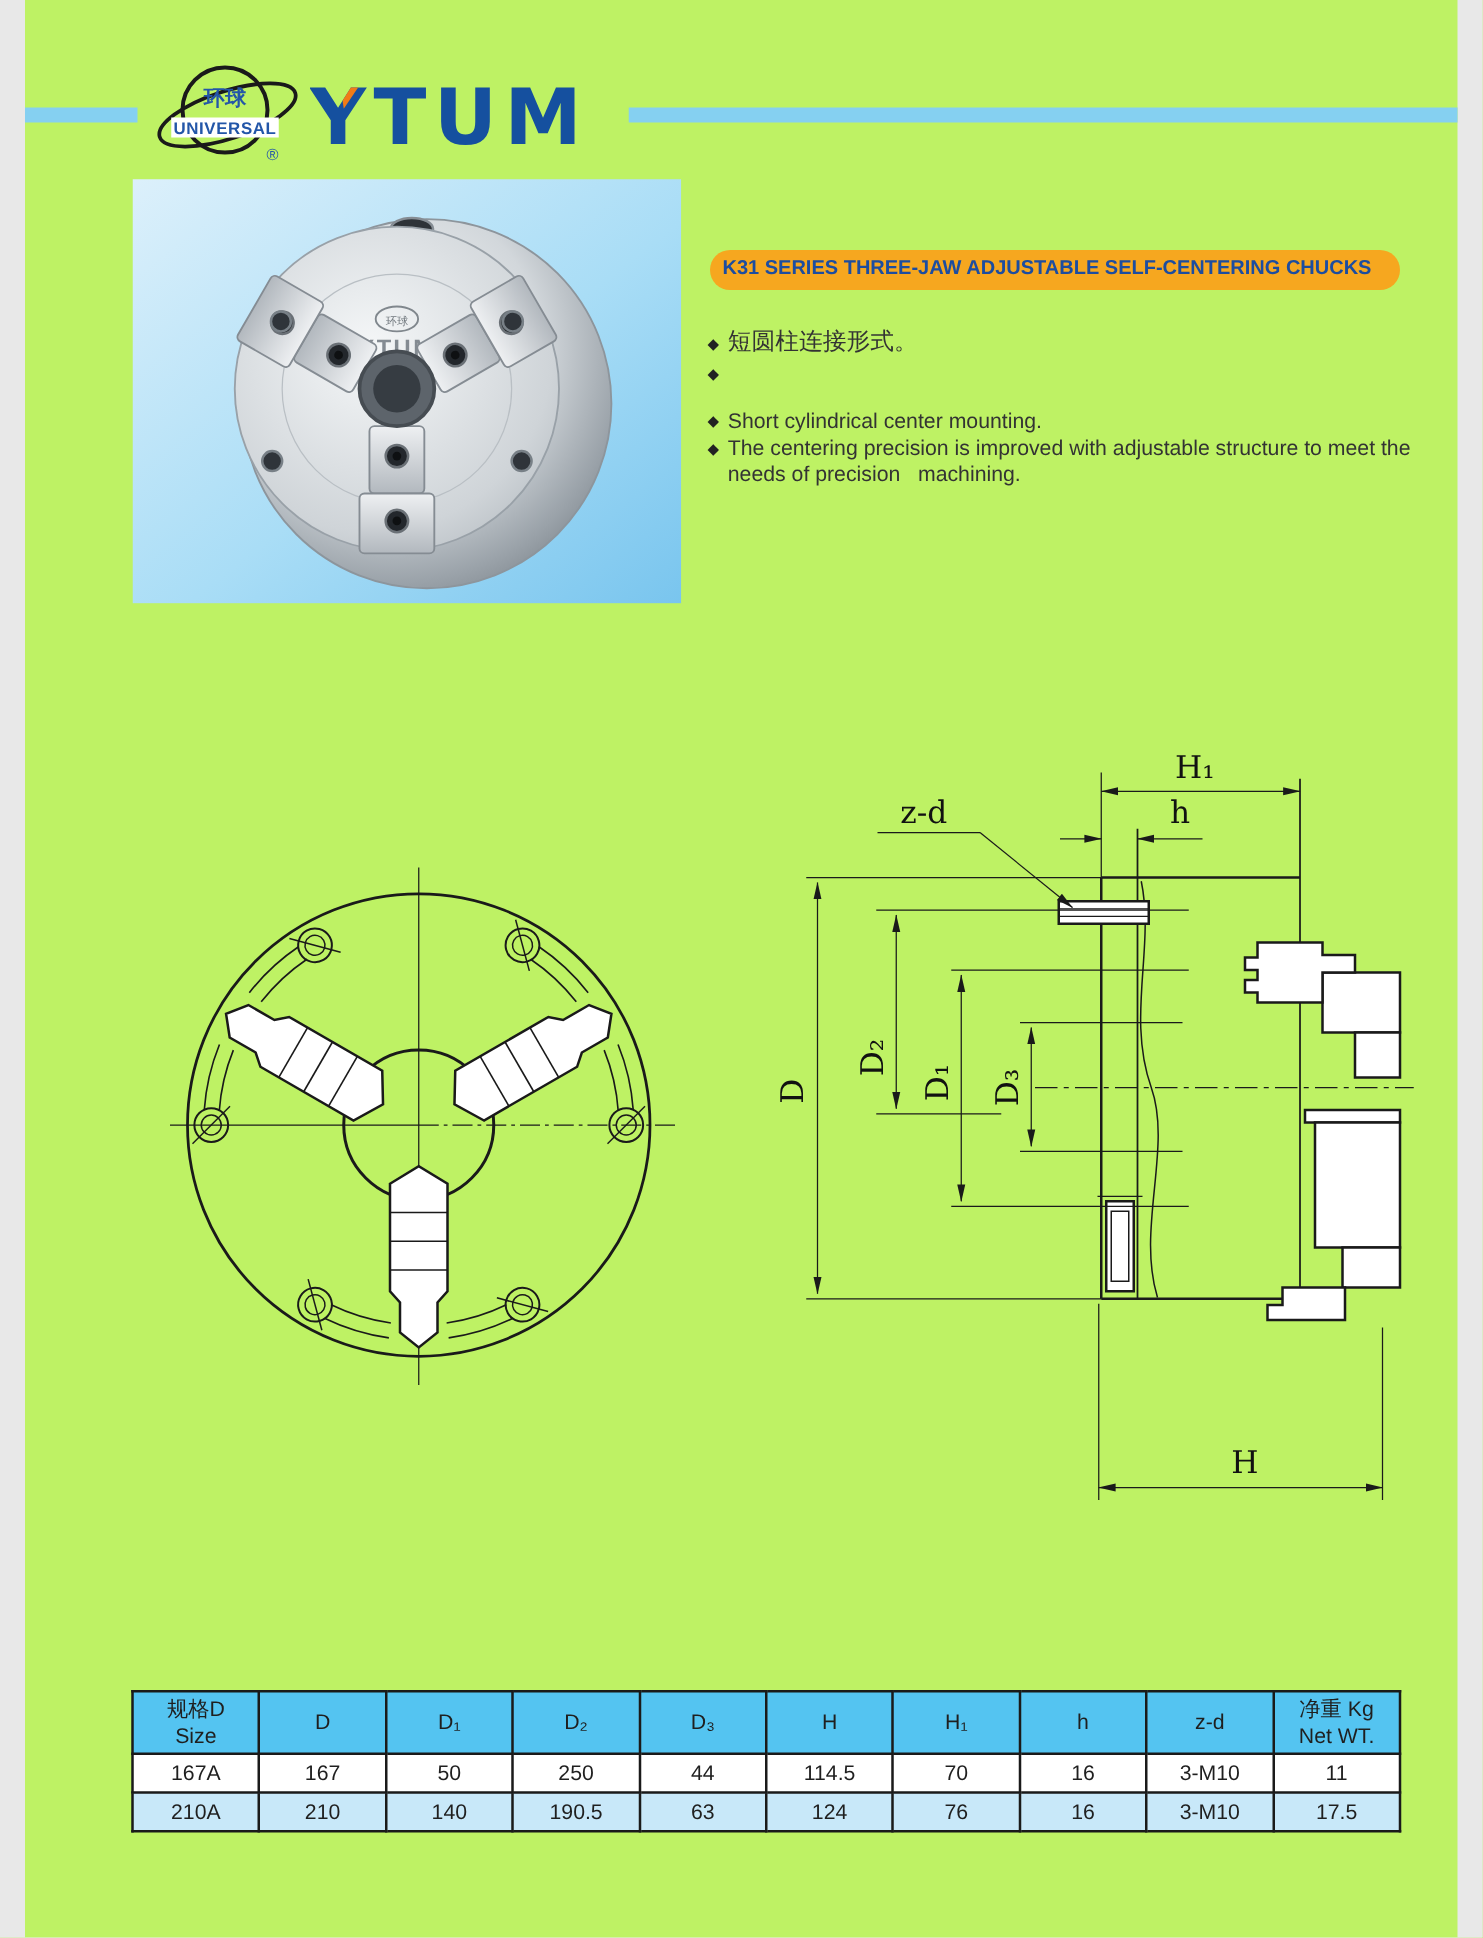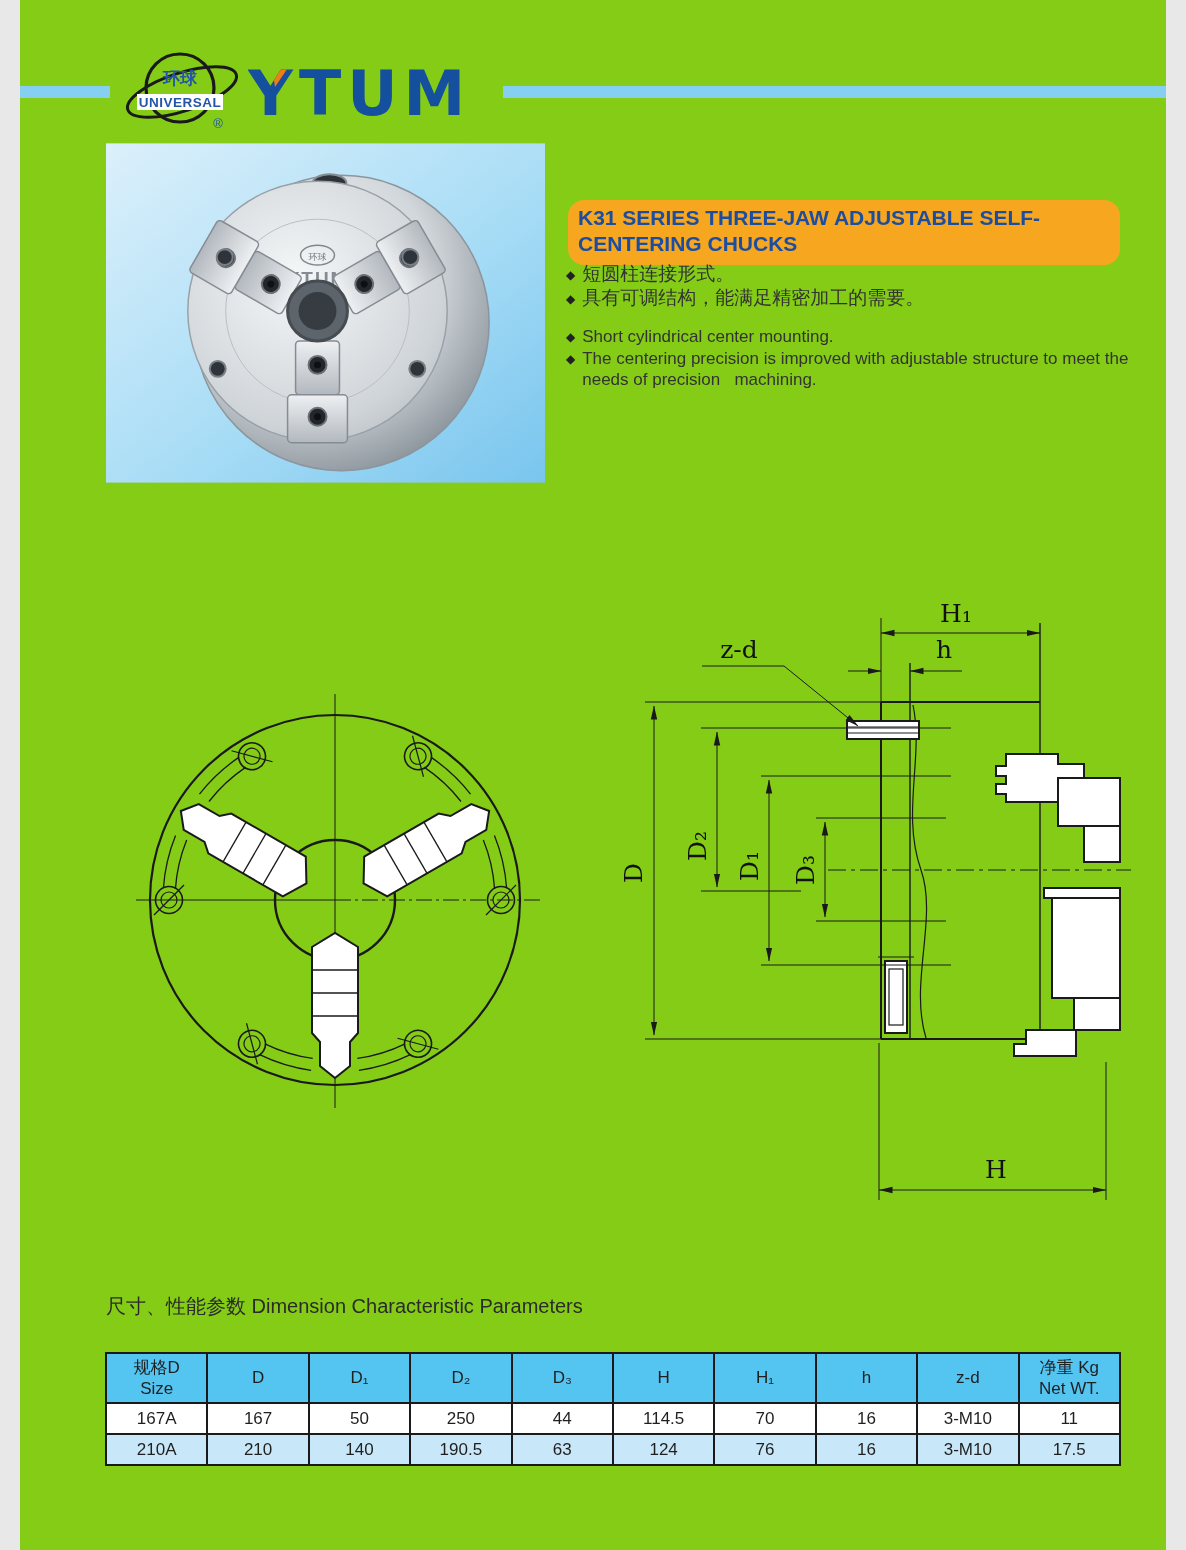--- a/index.html
+++ b/index.html
@@ -1,31 +1,31 @@
 <!DOCTYPE html>
 <html><head>
 <meta charset="utf-8">
 <style>
   html,body{margin:0;padding:0;background:#e8e8e8;}
-  .page{position:relative;width:1146px;height:1550px;background:#84cc16;overflow:hidden;
+  .page{position:relative;width:1146px;height:1550px;background:#bef264;overflow:hidden;
         font-family:"Liberation Sans","DejaVu Sans",sans-serif;margin:0 auto;}
   .abs{position:absolute;}
 
   
   .bar{position:absolute;height:12px;background:#85d0f1;}
   .bar-left{left:0;top:86px;width:90px;}
   .bar-right{left:483px;top:86px;width:703px;}
 
   
   .photo{left:86px;top:143px;width:439px;height:340px;}
 
   
   .title-zh{left:548px;top:140px;width:560px;font-size:37px;font-weight:bold;color:#1c5cac;letter-spacing:1px;}
   .banner{left:548px;top:200px;width:532px;background:#f6a71f;color:#1c4da0;
-          font-size:21px;font-weight:bold;line-height:1.25;padding:5px 10px 7px 10px;border-radius:16px;}
+          font-size:16px;font-weight:bold;line-height:1.25;padding:5px 10px 7px 10px;border-radius:16px;}
 
   
   .bullets{list-style:none;margin:0;padding:0;color:#333;}
   .bullets li{display:flex;align-items:flex-start;}
   .bullets .dia{font-size:12px;line-height:inherit;margin-right:7px;position:relative;top:1px;color:#222;}
   .bullets-zh{left:546px;top:262px;width:560px;font-size:19px;line-height:24px;}
   .bullets-en{left:546px;top:326px;width:600px;font-size:17px;line-height:21.5px;}
   .bullets-en li span.txt{white-space:pre-wrap;}
 
   
@@ -125,21 +125,20 @@
 
   <div class="abs banner">K31 SERIES THREE-JAW ADJUSTABLE SELF-CENTERING CHUCKS</div>
 
   <ul class="abs bullets bullets-zh">
     <li>
       <span class="dia">◆</span>
       <span class="txt">短圆柱连接形式。</span>
     </li>
     <li>
       <span class="dia">◆</span>
-      <span class="txt">具有可调结构，能满足精密加工的需要。</span>
     </li>
   </ul>
 
   <ul class="abs bullets bullets-en">
     <li>
       <span class="dia">◆</span>
       <span class="txt">Short cylindrical center mounting.</span>
     </li>
     <li>
       <span class="dia">◆</span>
@@ -259,21 +258,20 @@
       <line x1="219" y1="244" x2="219" y2="339" class="ln" stroke-width="1" marker-start="url(#arw)" marker-end="url(#arw)"></line>
       <text transform="rotate(-90 208 292)" x="208" y="292" text-anchor="middle" class="dimtxt">D₃</text>
 
       <line x1="273" y1="465" x2="273" y2="622" class="ln" stroke-width="1"></line>
       <line x1="500" y1="484" x2="500" y2="622" class="ln" stroke-width="1"></line>
       <line x1="273" y1="612" x2="500" y2="612" class="ln" stroke-width="1" marker-start="url(#arw)" marker-end="url(#arw)"></line>
       <text x="390" y="600" text-anchor="middle" class="dimtxt">H</text>
     </g>
   </svg>
 
-  <div class="abs tbl-caption">尺寸、性能参数 Dimension Characteristic Parameters</div>
 
   <table class="spec">
     <thead>
       <tr>
         <th>规格D
 Size</th>
         <th>D</th>
         <th>D₁</th>
         <th>D₂</th>
         <th>D₃</th>

